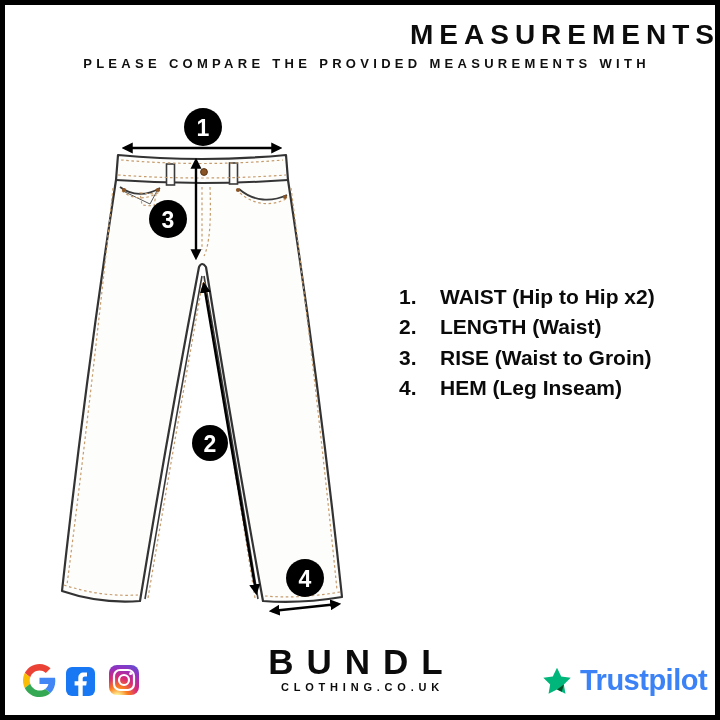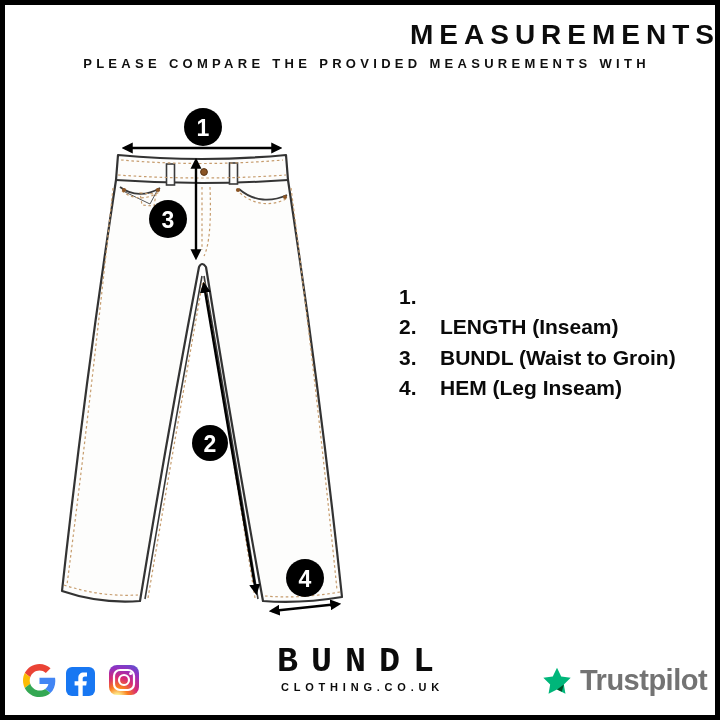--- a/index.html
+++ b/index.html
@@ -22,25 +22,25 @@
   .legend{position:absolute;left:399px;top:282px;}
   .legend-item{display:flex;font-size:21px;font-weight:bold;line-height:30.3px;color:#0a0a0a;}
   .legend-num{width:41px;flex:0 0 41px;}
   .social{position:absolute;display:flex;align-items:center;justify-content:center;}
   .social-google{left:23px;top:664px;width:33px;height:33px;}
   .social-fb{left:66px;top:667px;width:29px;height:29px;border-radius:6px;background:#1877F2;overflow:hidden;}
   .social-ig{left:109px;top:665px;width:30px;height:30px;border-radius:8px;
     background:radial-gradient(circle at 28% 110%, #fdf497 0%, #fdf497 8%, #fa7e1e 28%, #d62976 52%, #962fbf 75%, #4f5bd5 100%);}
   .brand{position:absolute;left:0;right:0;top:644px;text-align:center;}
   .brand-name{font-size:35px;font-weight:bold;letter-spacing:13px;padding-left:4px;
-    line-height:36px;color:#0b0b0b;font-family:Liberation Mono, monospace;}
+    line-height:36px;color:#0b0b0b;}
   .brand-domain{font-size:11px;font-weight:bold;letter-spacing:4.8px;padding-left:5px;
     margin-top:1px;color:#0b0b0b;}
   .trustpilot{position:absolute;left:542px;top:665px;height:31px;display:flex;align-items:center;}
-  .tp-text{font-size:29px;font-weight:600;color:#737373;margin-left:8px;letter-spacing:-0.5px;}
+  .tp-text{font-size:29px;font-weight:600;color:#3b82f6;margin-left:8px;letter-spacing:-0.5px;}
 </style>
 </head>
 <body>
 
 <div class="frame"></div>
 
 <div class="title">MEASUREMENTS</div>
 <div class="subtitle">
   <div>PLEASE COMPARE THE PROVIDED MEASUREMENTS WITH</div>
 </div>
@@ -110,28 +110,29 @@
   </g>
   <g>
     <circle cx="305" cy="578" r="19" fill="#000"></circle>
     <text x="305" y="579" text-anchor="middle" dominant-baseline="central" fill="#fff" font-size="23" font-weight="600" font-family="Liberation Sans, sans-serif">4</text>
   </g>
 </svg>
 
 <div class="legend">
   <div class="legend-item">
     <span class="legend-num">1.</span>
+    <span>WAIST (Hip to Hip x2)</span>
   </div>
   <div class="legend-item">
     <span class="legend-num">2.</span>
-    <span>LENGTH (Inseam)</span>
+    <span>LENGTH (Waist)</span>
   </div>
   <div class="legend-item">
     <span class="legend-num">3.</span>
-    <span>BUNDL (Waist to Groin)</span>
+    <span>RISE (Waist to Groin)</span>
   </div>
   <div class="legend-item">
     <span class="legend-num">4.</span>
     <span>HEM (Leg Inseam)</span>
   </div>
 </div>
 
 <div class="social social-google">
   <svg viewBox="0 0 48 48" width="33" height="33">
     <path fill="#EA4335" d="M24 9.5c3.54 0 6.71 1.22 9.21 3.6l6.85-6.85C35.9 2.38 30.47 0 24 0 14.62 0 6.51 5.38 2.56 13.22l7.98 6.19C12.43 13.72 17.74 9.5 24 9.5z"></path>

